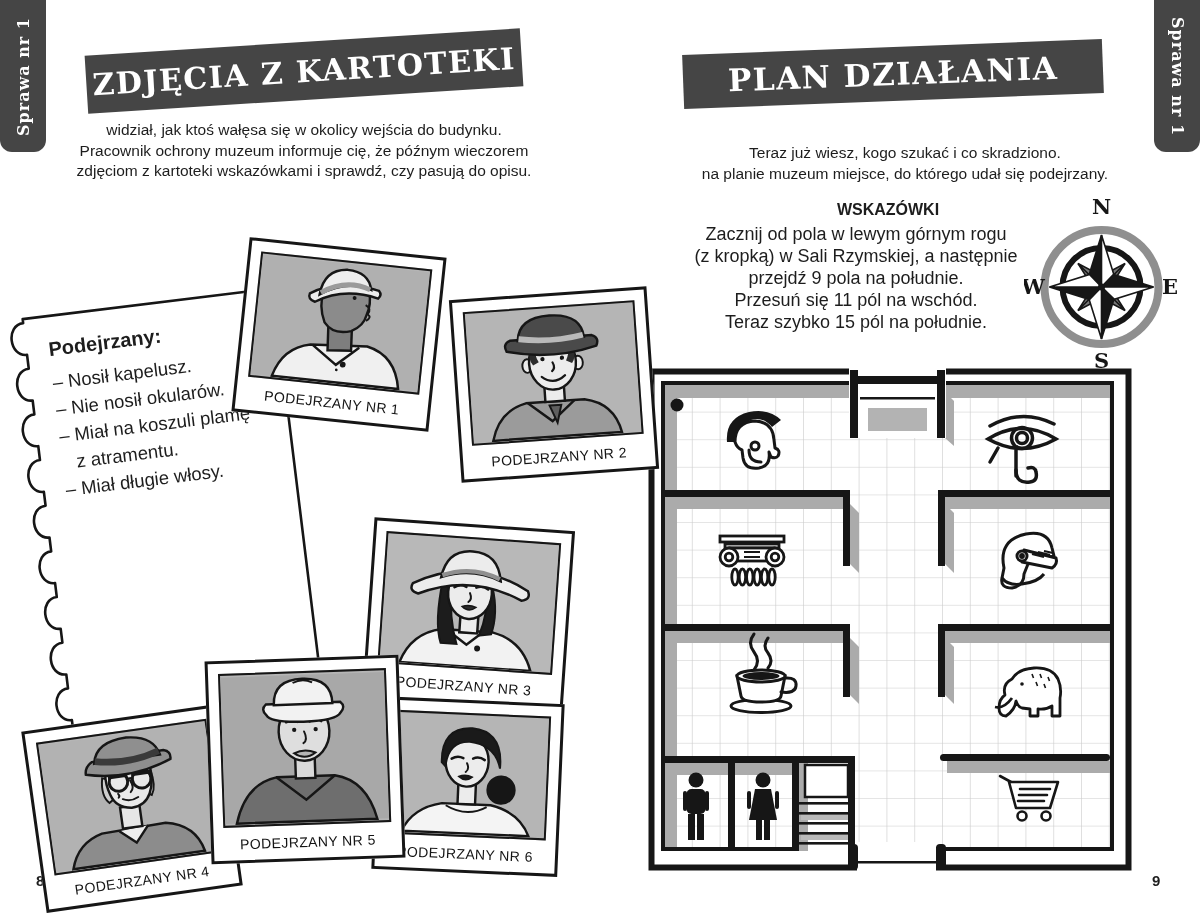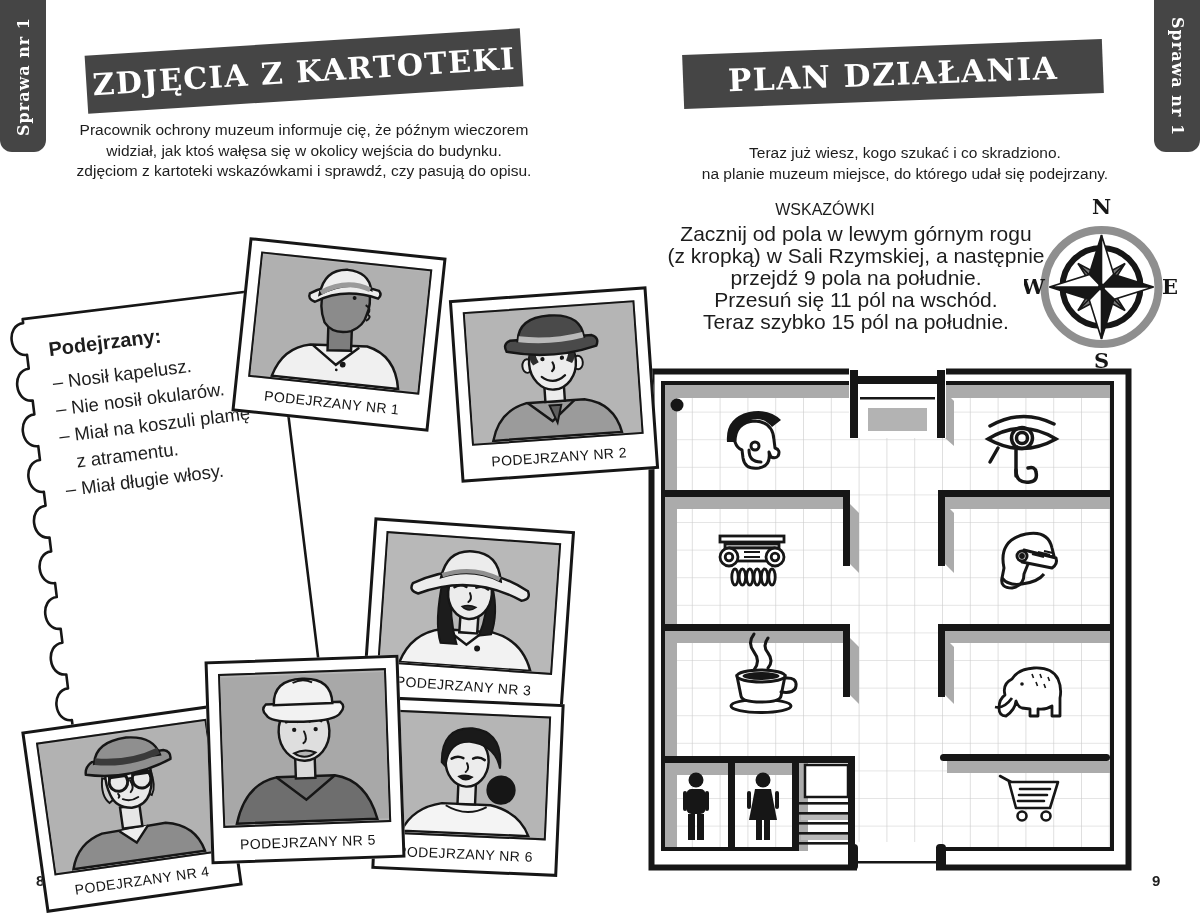--- a/index.html
+++ b/index.html
@@ -16,24 +16,24 @@
   .tab.right{right:0;border-radius:0 0 12px 12px;}
   
   .banner{position:absolute;background:#454545;display:flex;align-items:center;justify-content:center;
           color:#fff;font-family:"DejaVu Serif",serif;font-weight:bold;letter-spacing:1.5px;}
   #banner-left{left:86px;top:42px;width:436px;height:58px;transform:rotate(-3.6deg);font-size:30px;}
   #banner-right{left:683px;top:47px;width:420px;height:54px;transform:rotate(-2.2deg);font-size:31px;}
   
   .intro{position:absolute;text-align:center;font-size:15.5px;line-height:20.5px;font-weight:500;}
   #intro-left{left:58px;top:120px;width:492px;}
   #intro-right{left:662px;top:126px;width:486px;margin-top:17px;}
-  #hints-title{left:629px;top:201px;width:392px;position:absolute;text-align:center;
-               font-weight:normal;font-size:16px;}
+  #hints-title{left:692px;top:201px;width:392px;position:absolute;text-align:center;
+               font-weight:bold;font-size:16px;}
   #hints{left:660px;top:223px;width:392px;position:absolute;text-align:center;
-         font-size:21px;line-height:22px;}
+         font-size:18px;line-height:22px;}
   
   #notebook{left:14px;top:298px;width:292px;height:474px;transform:rotate(-7deg);position:absolute;z-index:1;}
   #notebook svg{position:absolute;left:0;top:0;}
   #nb-text{position:absolute;left:58px;top:28px;width:196px;}
   #nb-text .nb-head{font-weight:bold;font-size:20px;margin-bottom:8px;}
   .nb-item{font-size:18.5px;line-height:27px;width:182px;padding-left:14px;text-indent:-14px;}
   
   .photo{position:absolute;background:#fff;border:3px solid #161616;padding:10px 10px 0 10px;}
   .pimg{border:2.5px solid #161616;background:#b5b5b5;overflow:hidden;}
   .pimg svg{display:block;width:100%;height:100%;}
@@ -59,22 +59,22 @@
   </div>
 
   <div class="banner" id="banner-left">
     <span>ZDJĘCIA Z KARTOTEKI</span>
   </div>
   <div class="banner" id="banner-right">
     <span>PLAN DZIAŁANIA</span>
   </div>
 
   <div class="intro" id="intro-left">
+    <div>widział, jak ktoś wałęsa się w okolicy wejścia do budynku.</div>
     <div>Pracownik ochrony muzeum informuje cię, że późnym wieczorem</div>
-    <div>widział, jak ktoś wałęsa się w okolicy wejścia do budynku.</div>
     <div>zdjęciom z kartoteki wskazówkami i sprawdź, czy pasują do opisu.</div>
   </div>
   <div class="intro" id="intro-right">
     <div>Teraz już wiesz, kogo szukać i co skradziono.</div>
     <div>na planie muzeum miejsce, do którego udał się podejrzany.</div>
   </div>
 
   <div id="hints-title">WSKAZÓWKI</div>
   <div id="hints">
     <div>Zacznij od pola w lewym górnym rogu</div>

